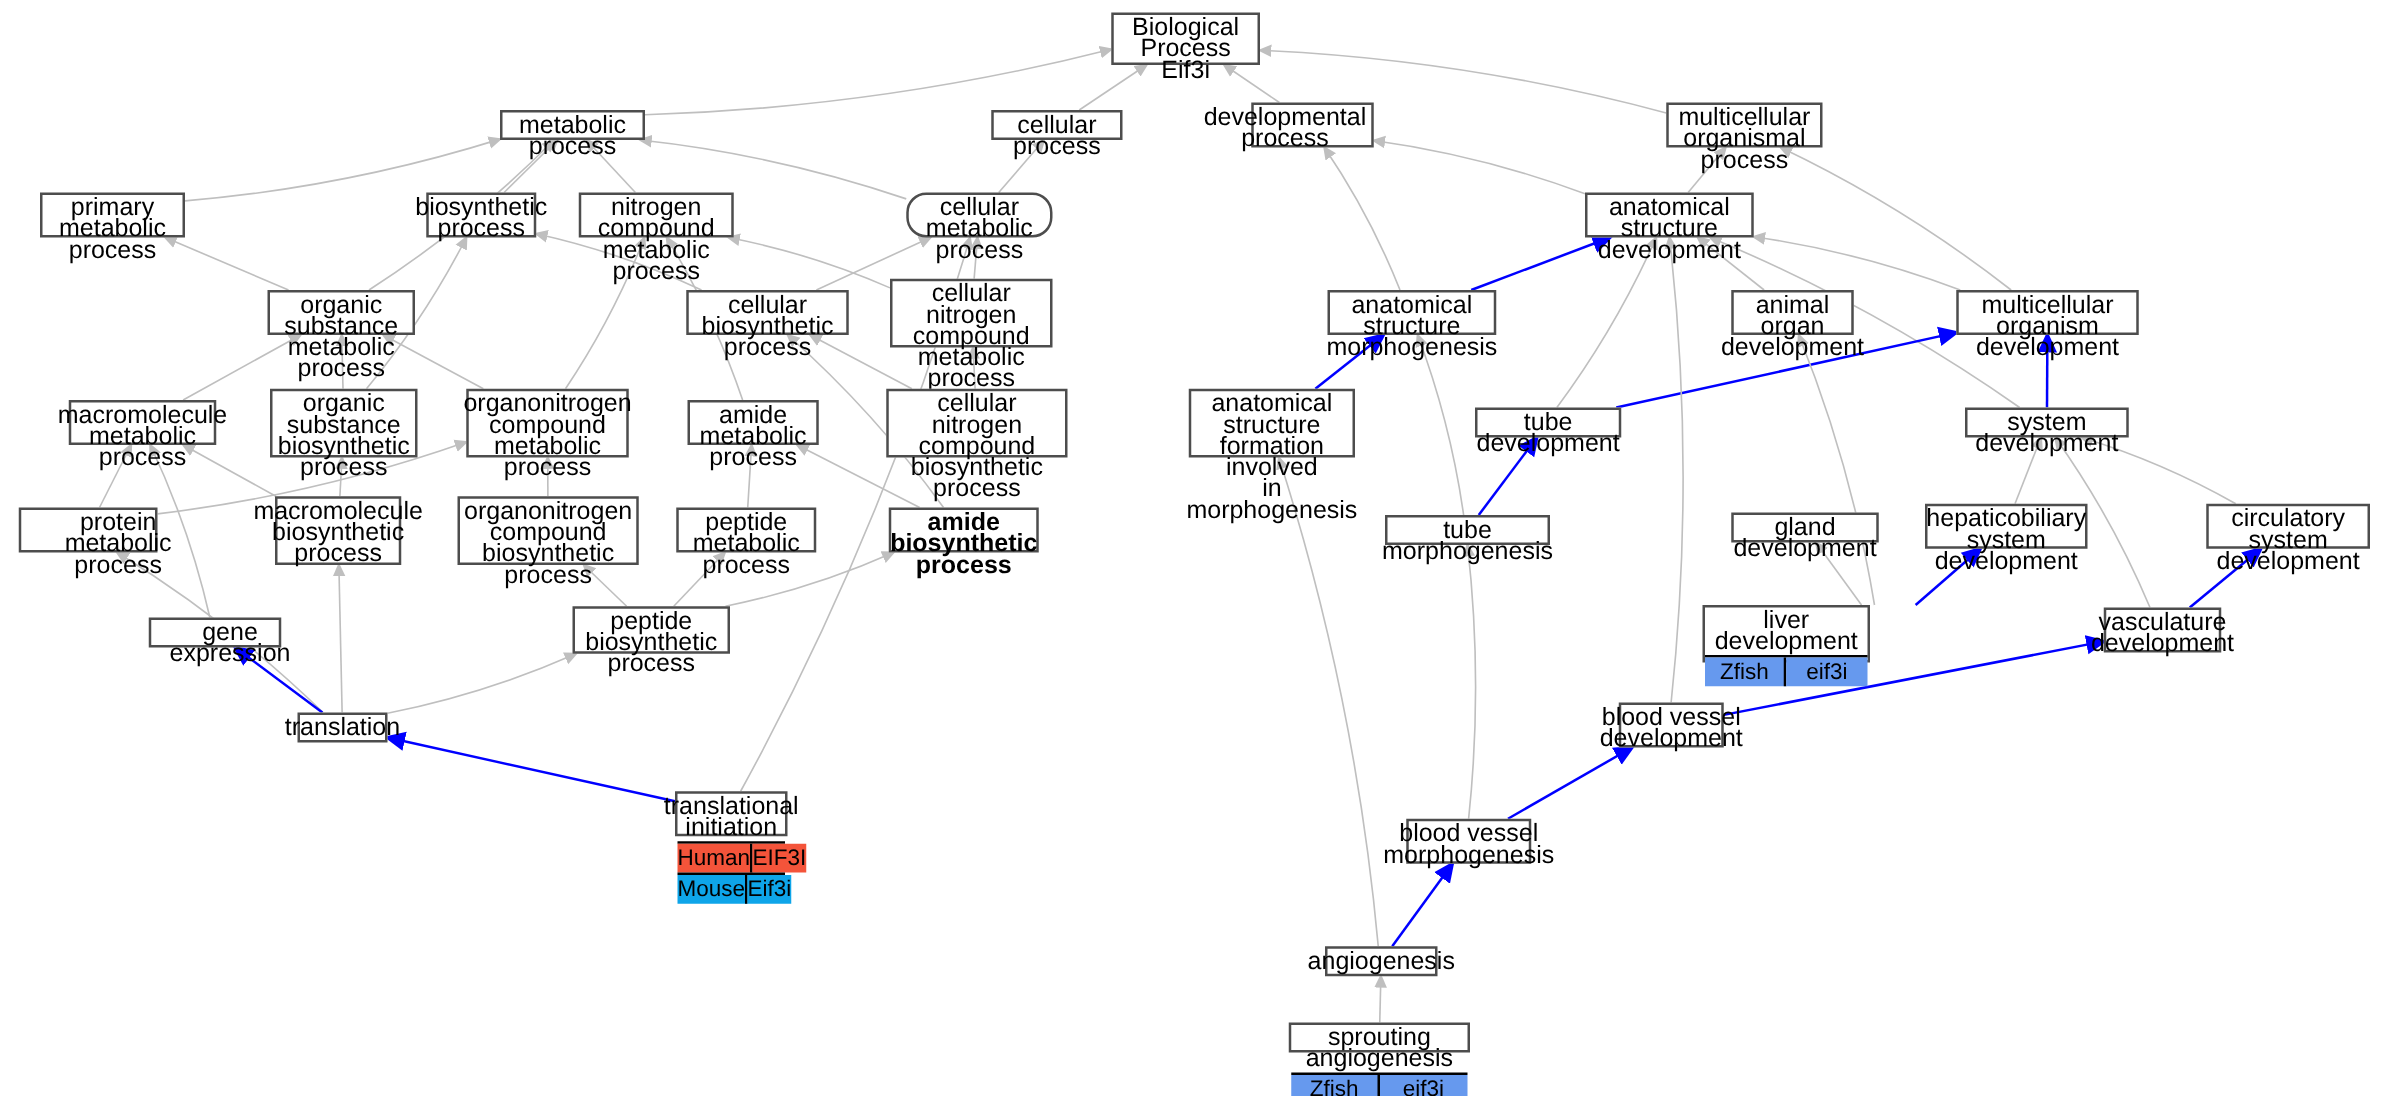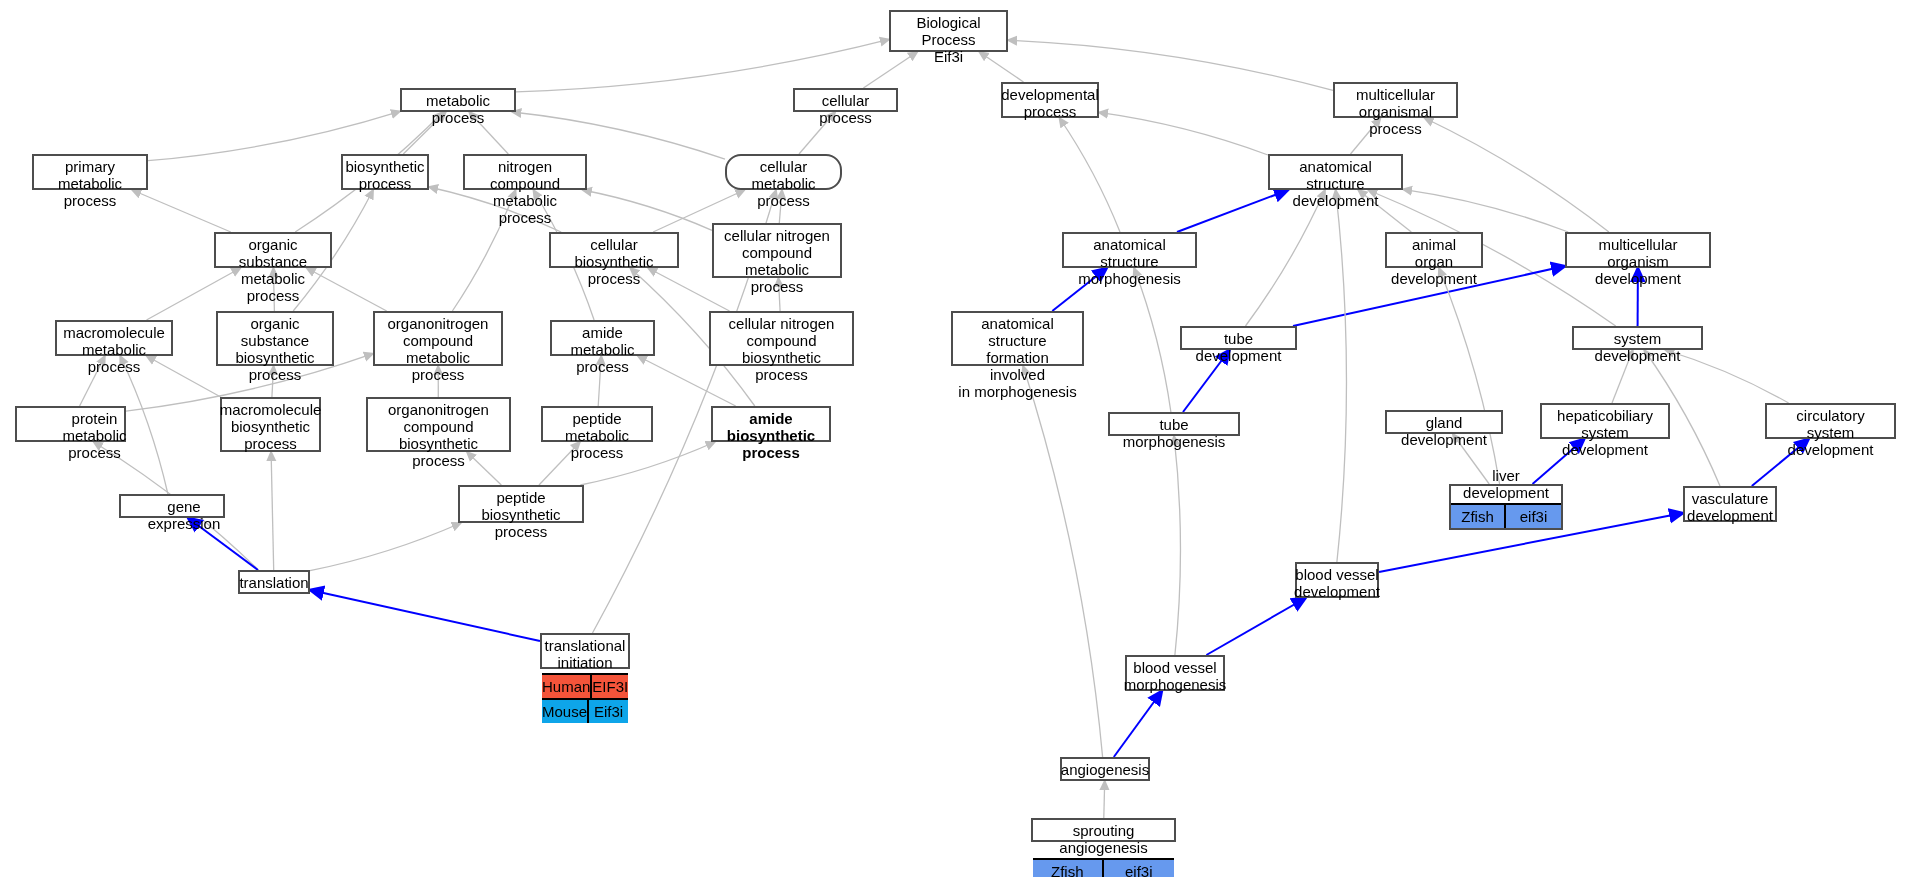--- a/index.html
+++ b/index.html
@@ -36,21 +36,21 @@
     justify-content: flex-start;
     z-index: 5;
   }
   .node .label {
     flex: 1 1 auto;
     display: flex;
     align-items: center;
     justify-content: center;
     text-align: center;
     color: #000000;
-    font-size: 15px;
+    font-size: 20px;
     line-height: 17px;
     padding: 2px 4px;
     white-space: pre-line;
     box-sizing: border-box;
   }
   .gene-table {
     display: flex;
     flex-direction: column;
     border-top: 2px solid #000000;
   }
@@ -60,21 +60,21 @@
     height: 23px;
   }
   .gene-row + .gene-row {
     border-top: 2px solid #000000;
   }
   .gene-cell {
     flex: 1 1 50%;
     display: flex;
     align-items: center;
     justify-content: center;
-    font-size: 15px;
+    font-size: 18px;
     line-height: 15px;
     color: #000000;
     box-sizing: border-box;
   }
   .gene-cell.first {
     border-right: 2px solid #000000;
   }
   .gene-row.human .gene-cell { background: #f4543a; }
   .gene-row.mouse .gene-cell { background: #0ea5e9; }
   .gene-row.zfish .gene-cell { background: #6699ee; }
@@ -168,21 +168,21 @@
       <div class="node" style="left: 889px; top: 10px; width: 119px; height: 42px;">
         <div class="label">Biological Process
 Eif3i</div>
       </div>
       <div class="node" style="left: 400px; top: 88px; width: 116px; height: 24px;">
         <div class="label">metabolic process</div>
       </div>
       <div class="node" style="left: 793px; top: 88px; width: 105px; height: 24px;">
         <div class="label">cellular process</div>
       </div>
-      <div class="node" style="left: 1001px; top: 82px; width: 98px; height: 36px;">
+      <div class="node" style="left: 1001px; top: 82px; width: 98px; height: 36px; align-items: flex-end;">
         <div class="label">developmental
 process</div>
       </div>
       <div class="node" style="left: 1333px; top: 82px; width: 125px; height: 36px;">
         <div class="label">multicellular
 organismal process</div>
       </div>
       <div class="node" style="left: 32px; top: 154px; width: 116px; height: 36px;">
         <div class="label">primary metabolic
 process</div>
@@ -300,21 +300,21 @@
         <div class="label">gene expression</div>
       </div>
       <div class="node" style="left: 458px; top: 485px; width: 126px; height: 38px;">
         <div class="label">peptide biosynthetic
 process</div>
       </div>
       <div class="node" style="left: 1683px; top: 486px; width: 94px; height: 36px;">
         <div class="label">vasculature
 development</div>
       </div>
-      <div class="node" style="left: 1449px; top: 484px; width: 114px; height: 46px; justify-content: flex-end;">
+      <div class="node" style="left: 1362px; top: 484px; width: 134px; height: 46px;">
         <div class="label">liver development</div>
         <div class="gene-table">
           <div class="gene-row zfish">
             <div class="gene-cell first">Zfish</div>
             <div class="gene-cell">eif3i</div>
           </div>
         </div>
       </div>
       <div class="node" style="left: 238px; top: 570px; width: 72px; height: 24px;">
         <div class="label">translation</div>

